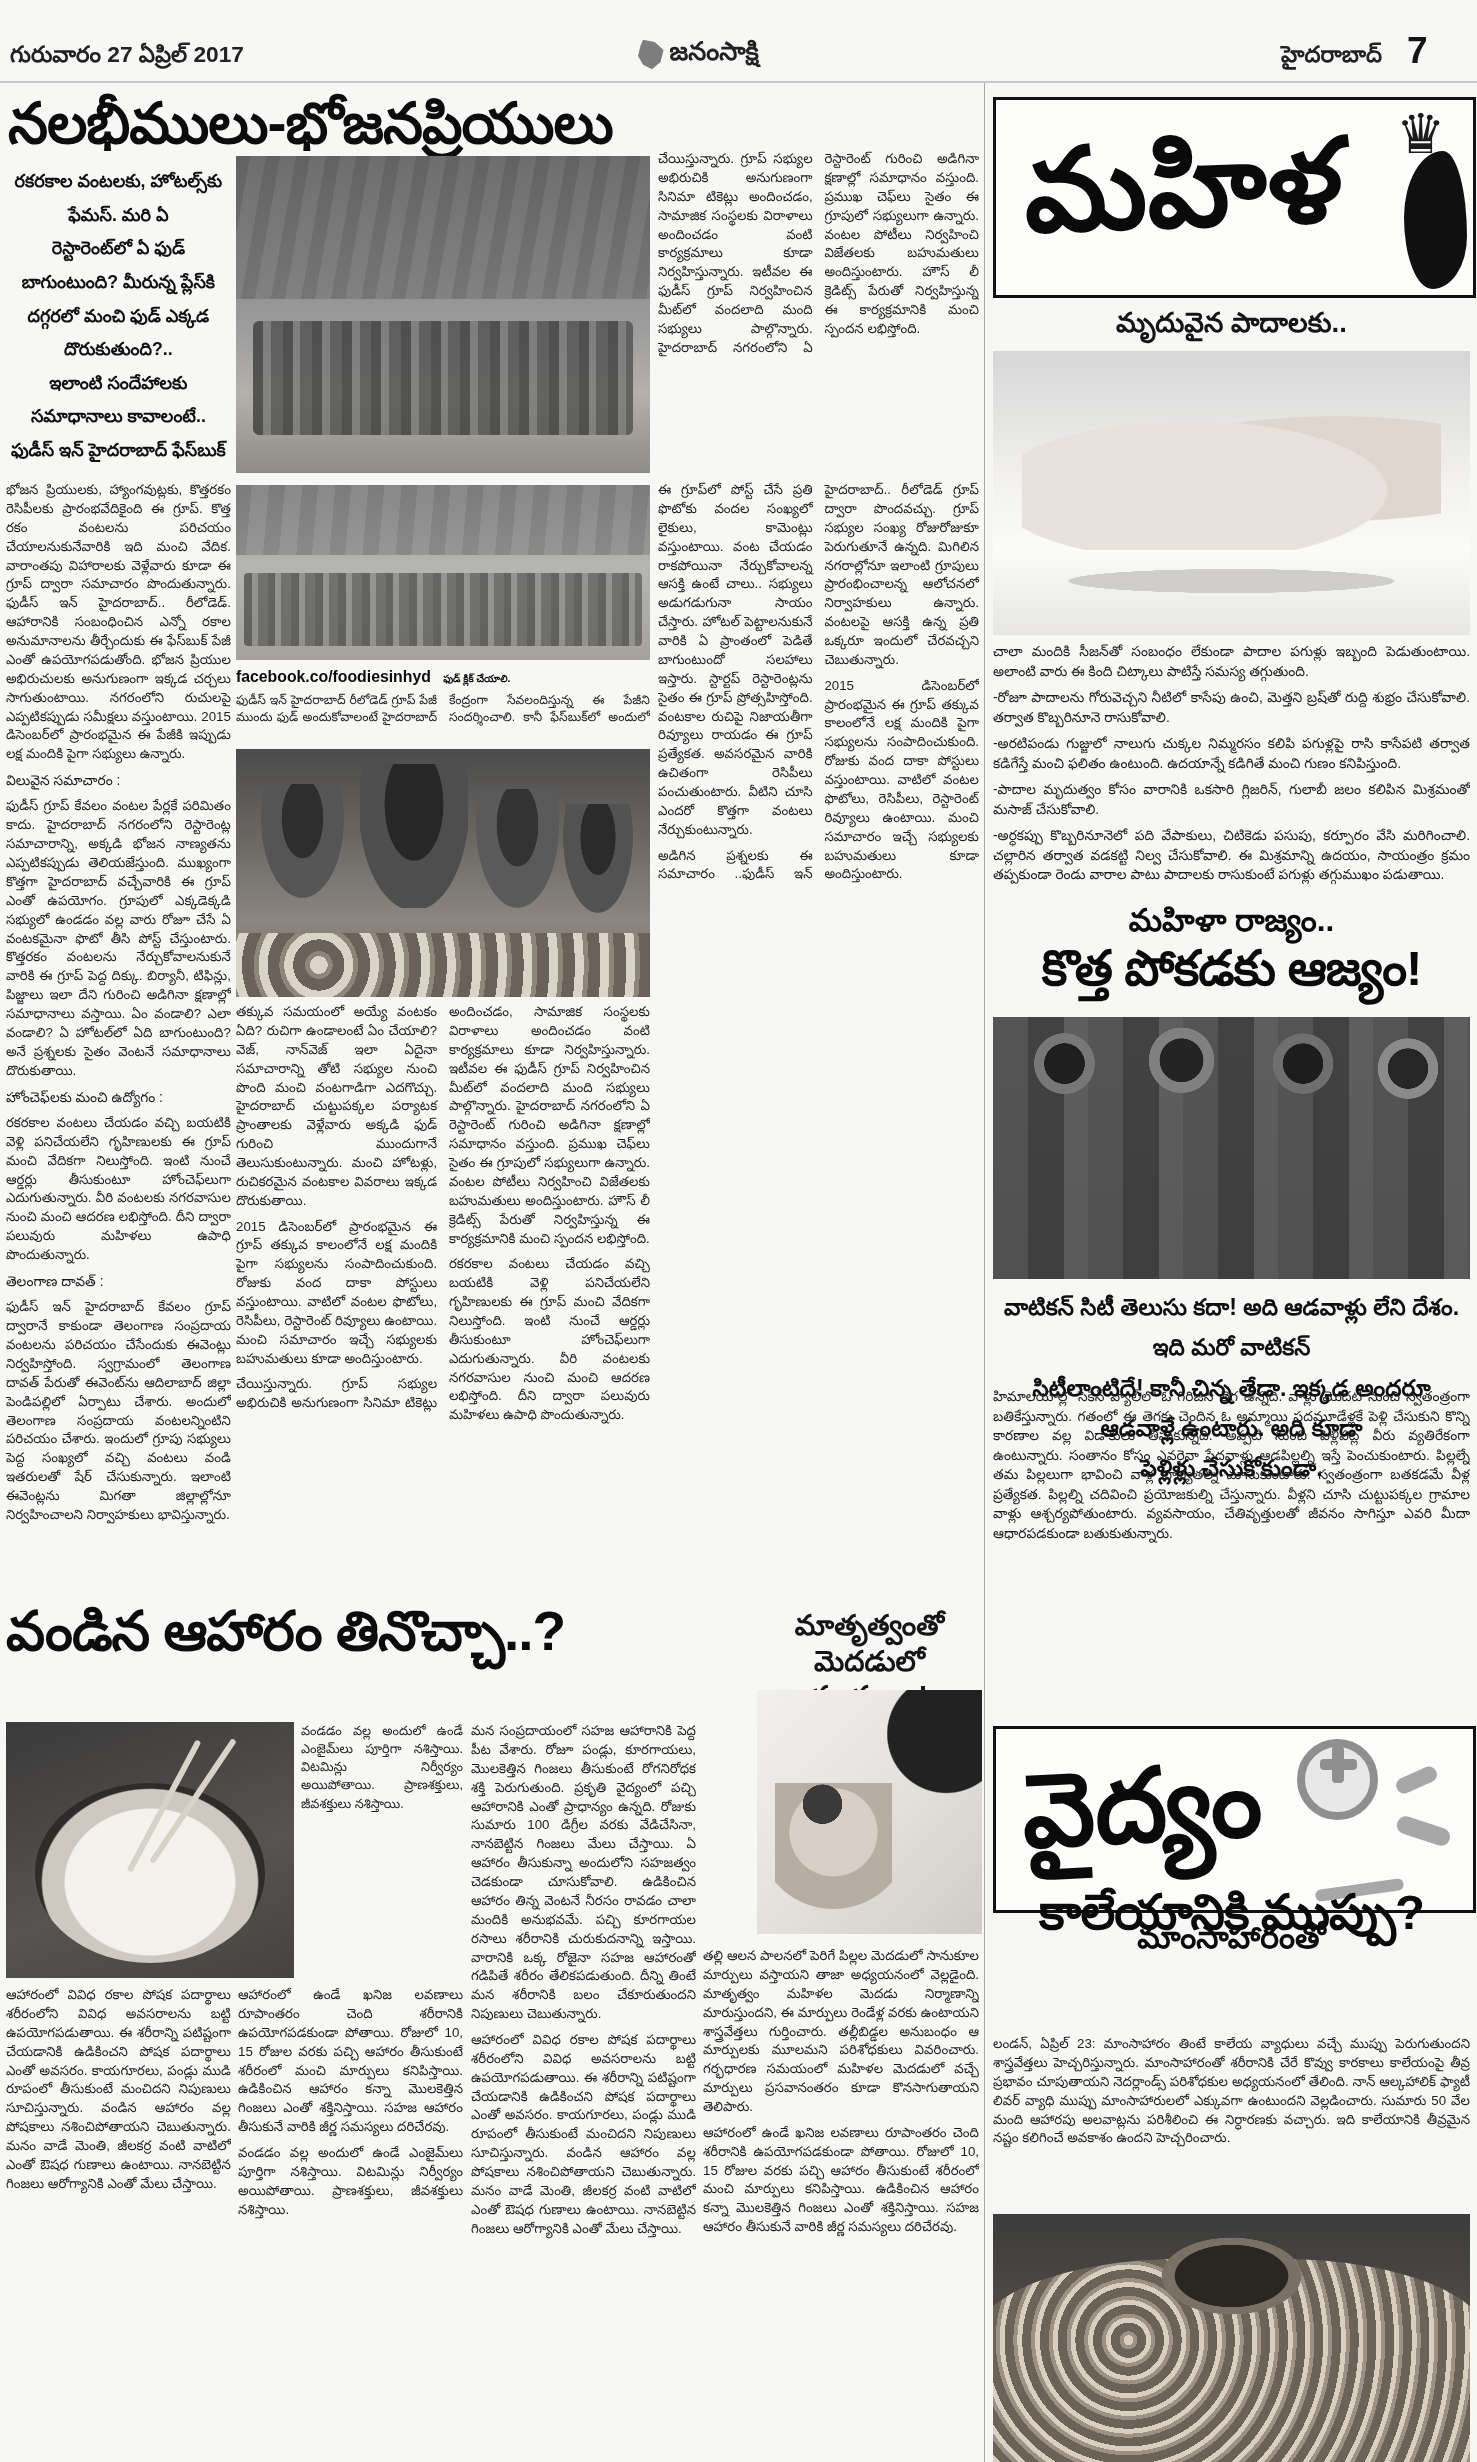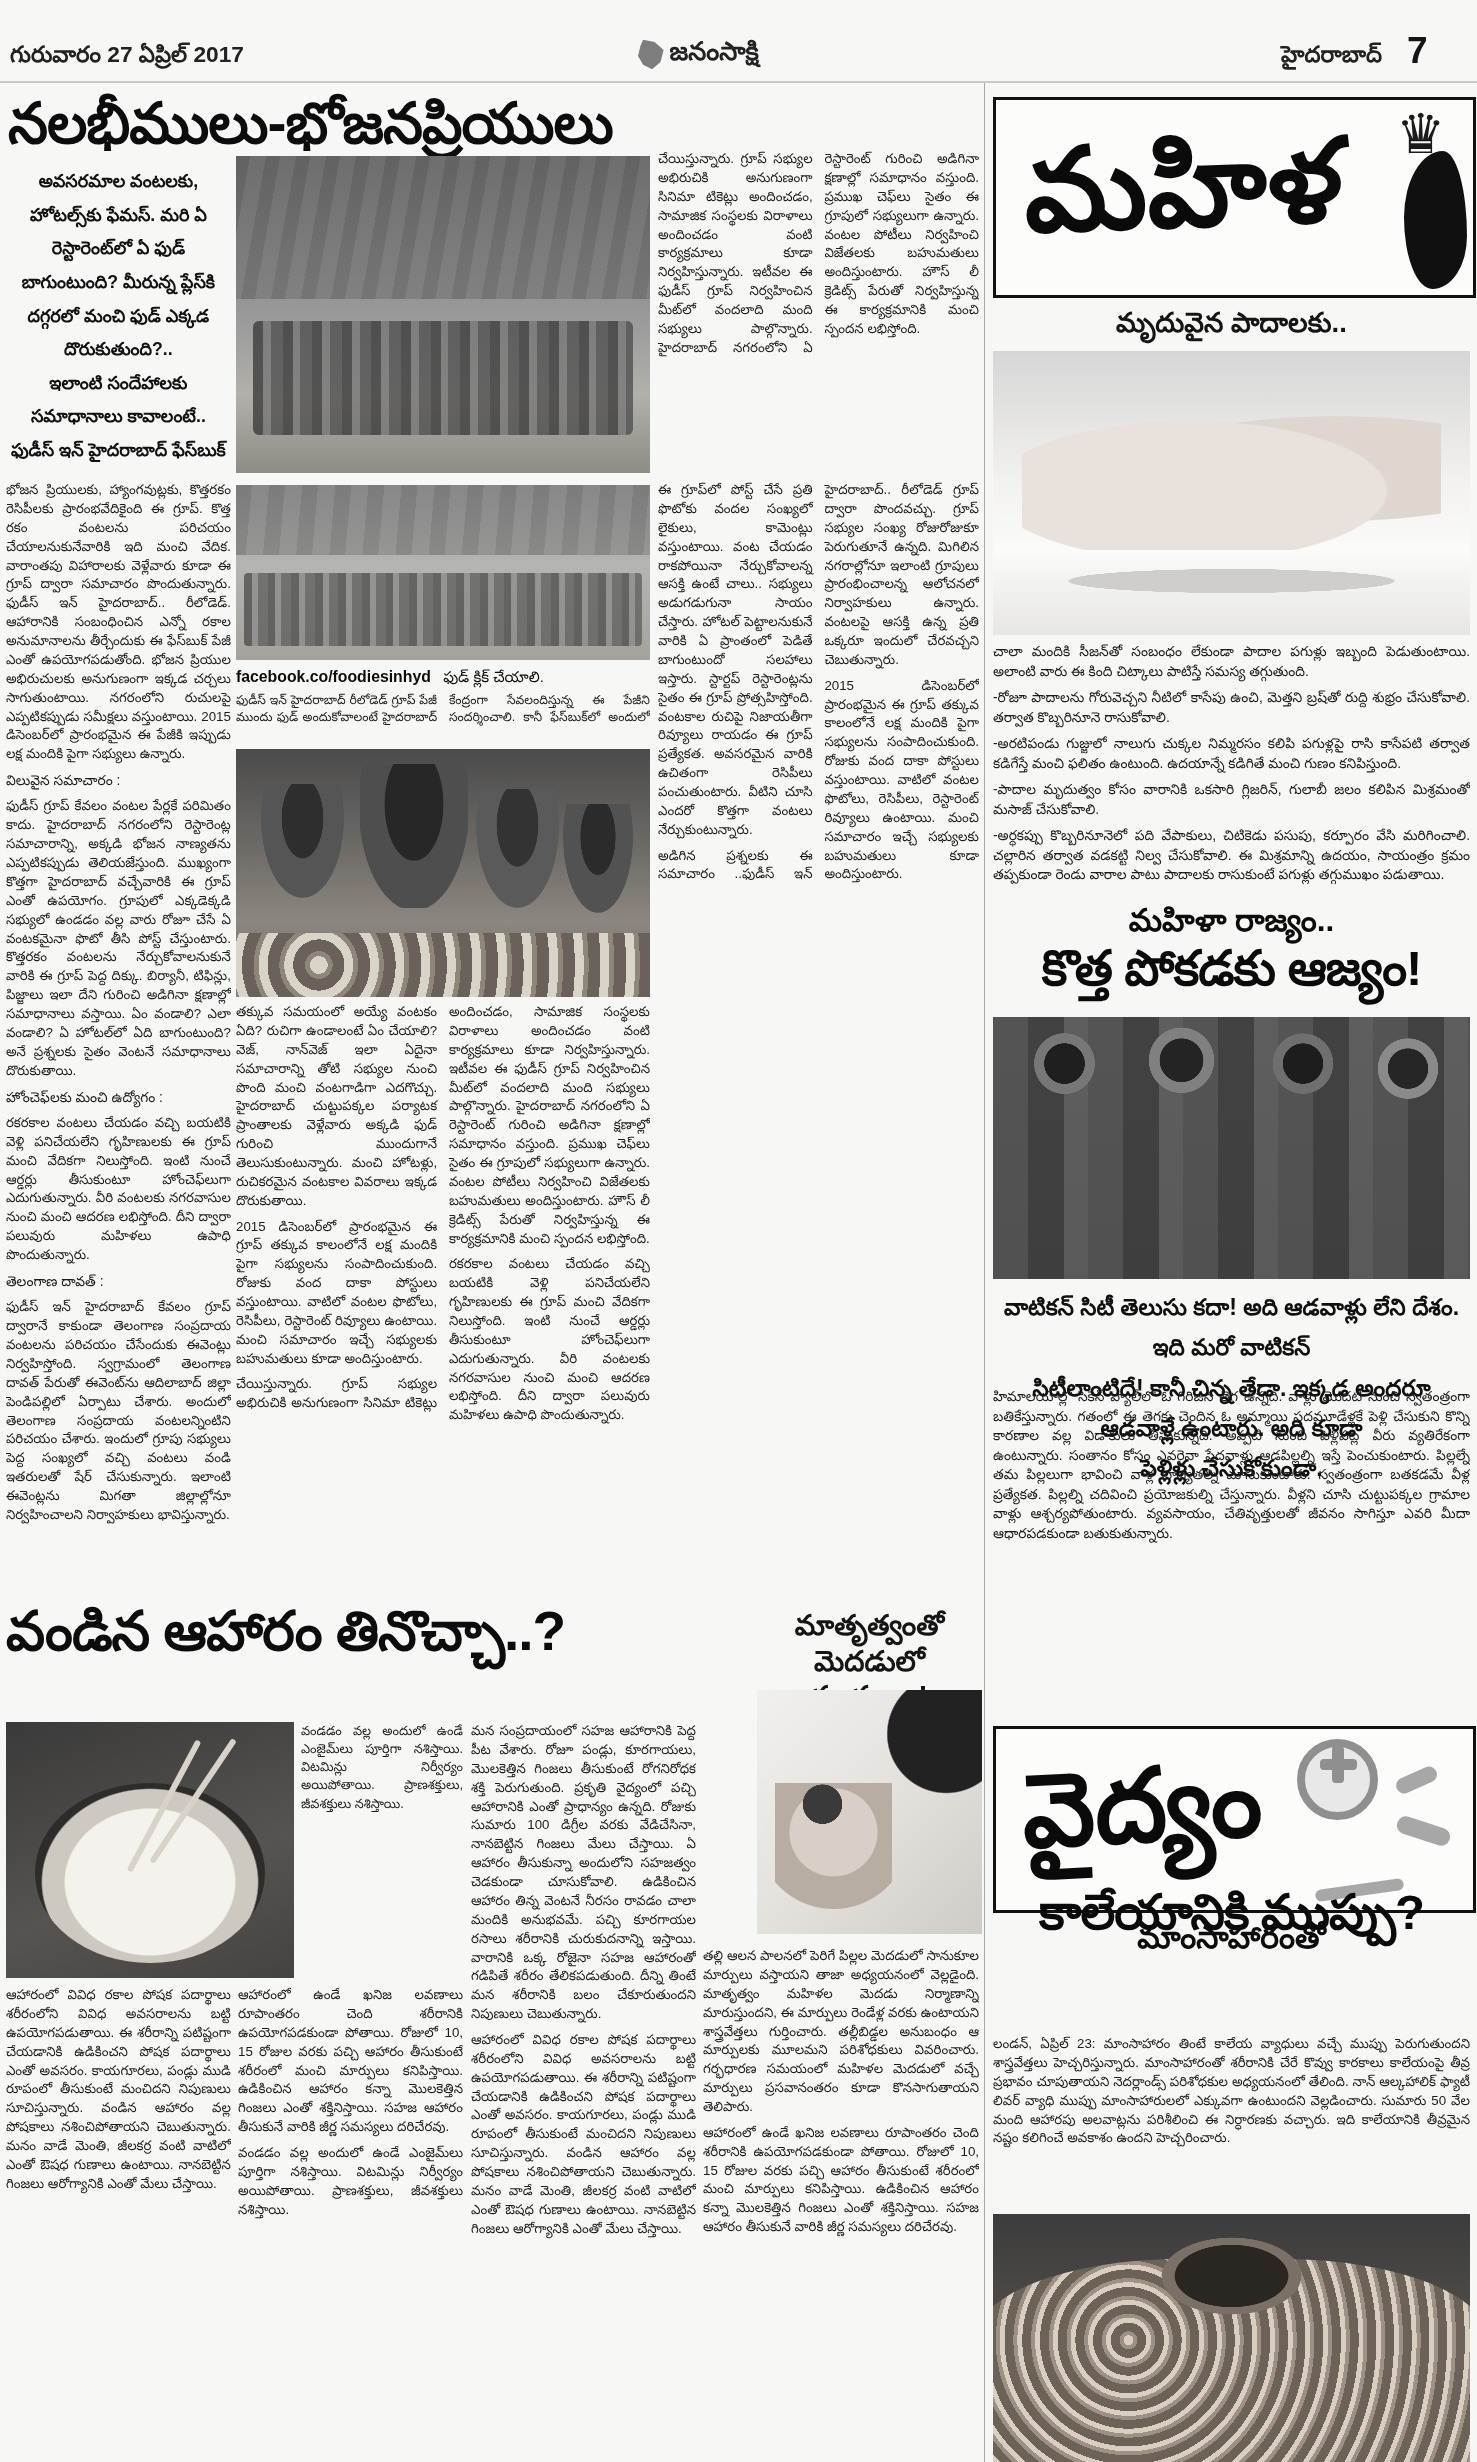--- a/index.html
+++ b/index.html
@@ -38,21 +38,21 @@
   <span class="hdr-txt" style="font-size:25.6px">జనంసాక్షి</span>
 </div>
 <div class="abs hdr-txt" style="left:1281px;top:41px">హైదరాబాద్</div>
 <div class="abs" style="left:1407px;top:29.6px;font-size:37px;font-weight:700">7</div>
 <div class="rule-h" style="left:0;top:81px;width:1478px;height:2px"></div>
 <div class="rule-v" style="left:984px;top:83px;width:1px;height:2380px"></div>
 
 <div class="headline" style="left:7.9px;top:95px;width:690px;font-size:57px">నలభీములు-భోజనప్రియులు</div>
 
 <div class="intro" style="left:5.9px;top:165px;width:225px;height:309px">
-  <div>అవసరమాల వంటలకు, హోటల్స్‌కు ఫేమస్. మరి ఏ</div>
+  <div>రకరకాల వంటలకు, హోటల్స్‌కు ఫేమస్. మరి ఏ</div>
   <div>రెస్టారెంట్‌లో ఏ ఫుడ్ బాగుంటుంది? మీరున్న ప్లేస్‌కి</div>
   <div>దగ్గరలో మంచి ఫుడ్ ఎక్కడ దొరుకుతుంది?..</div>
   <div>ఇలాంటి సందేహాలకు సమాధానాలు కావాలంటే..</div>
   <div>ఫుడీస్ ఇన్ హైదరాబాద్ ఫేస్‌బుక్ పేజీలోకి వెళ్లండి.</div>
 
 </div>
 
 <div class="photo" style="left:236px;top:156px;width:414px;height:317px;
      background:linear-gradient(180deg,#6b6b6b 0%,#8a8a8a 30%,#9d9d9d 55%,#b3b0aa 75%,#8f8c86 100%)">
   <div style="position:absolute;left:0;top:0;width:100%;height:45%;background:repeating-linear-gradient(100deg,#5a5a5a 0 13.8px,#707070 13.8px 29.6px);opacity:.55"></div>
@@ -64,21 +64,21 @@
 </div>
 
 <div class="photo" style="left:236px;top:485px;width:414px;height:175px;
      background:linear-gradient(180deg,#8e8e8e,#b5b5b2 45%,#a5a29c)">
   <div style="position:absolute;left:0;top:0;width:100%;height:40%;background:repeating-linear-gradient(95deg,#6f6f6f 0 15.8px,#848484 15.8px 33px);opacity:.6"></div>
   <div style="position:absolute;left:2%;bottom:8%;width:96%;height:42%;background:repeating-linear-gradient(90deg,#4a4a4a 0 7.9px,#8a8a8a 7.9px 13.8px,#5c5c5c 13.8px 23.6px);border-radius:3.9px;opacity:.75"></div>
 </div>
 
 <div class="fbline" style="left:236px;top:668px;width:414px">
   <span>facebook.co/foodiesinhyd</span>
-  <span style="font-weight:400;font-size:15px;margin-left:7.9px">ఫుడ్ క్లిక్ చేయాలి.</span>
+  <span style="font-weight:700;font-size:10px;margin-left:7.9px">ఫుడ్ క్లిక్ చేయాలి.</span>
 </div>
 
 <div class="jtxt" style="left:236px;top:692px;width:414px;height:51px;column-count:2;column-gap:11.8px;font-size:12.3px">
   <p>ఫుడీస్ ఇన్ హైదరాబాద్ రీలోడెడ్ గ్రూప్ పేజీ ముందు ఫుడ్ అందుకోవాలంటే హైదరాబాద్ కేంద్రంగా సేవలందిస్తున్న ఈ పేజీని సందర్శించాలి. కానీ ఫేస్‌బుక్‌లో అందులో హైదరాబాద్ కేంద్రంగా సేవలందిస్తున్న ఈ పెద్ద గ్రూప్ గ్రూప్ సభ్యులు ఎవరైనా చేరవచ్చు.</p>
 </div>
 
 <div class="photo" style="left:236px;top:749px;width:414px;height:248px;
      background:linear-gradient(180deg,#4b4b4b,#6e6a66 40%,#8c8780 70%,#5e5a55)">
   <div style="position:absolute;left:6%;top:14%;width:20%;height:46%;background:radial-gradient(ellipse at 50% 30%,#2e2e2e 0 35%,#555 36% 70%,transparent 71%)"></div>
   <div style="position:absolute;left:30%;top:6%;width:26%;height:58%;background:radial-gradient(ellipse at 50% 28%,#272727 0 38%,#4e4e4e 39% 72%,transparent 73%)"></div>

